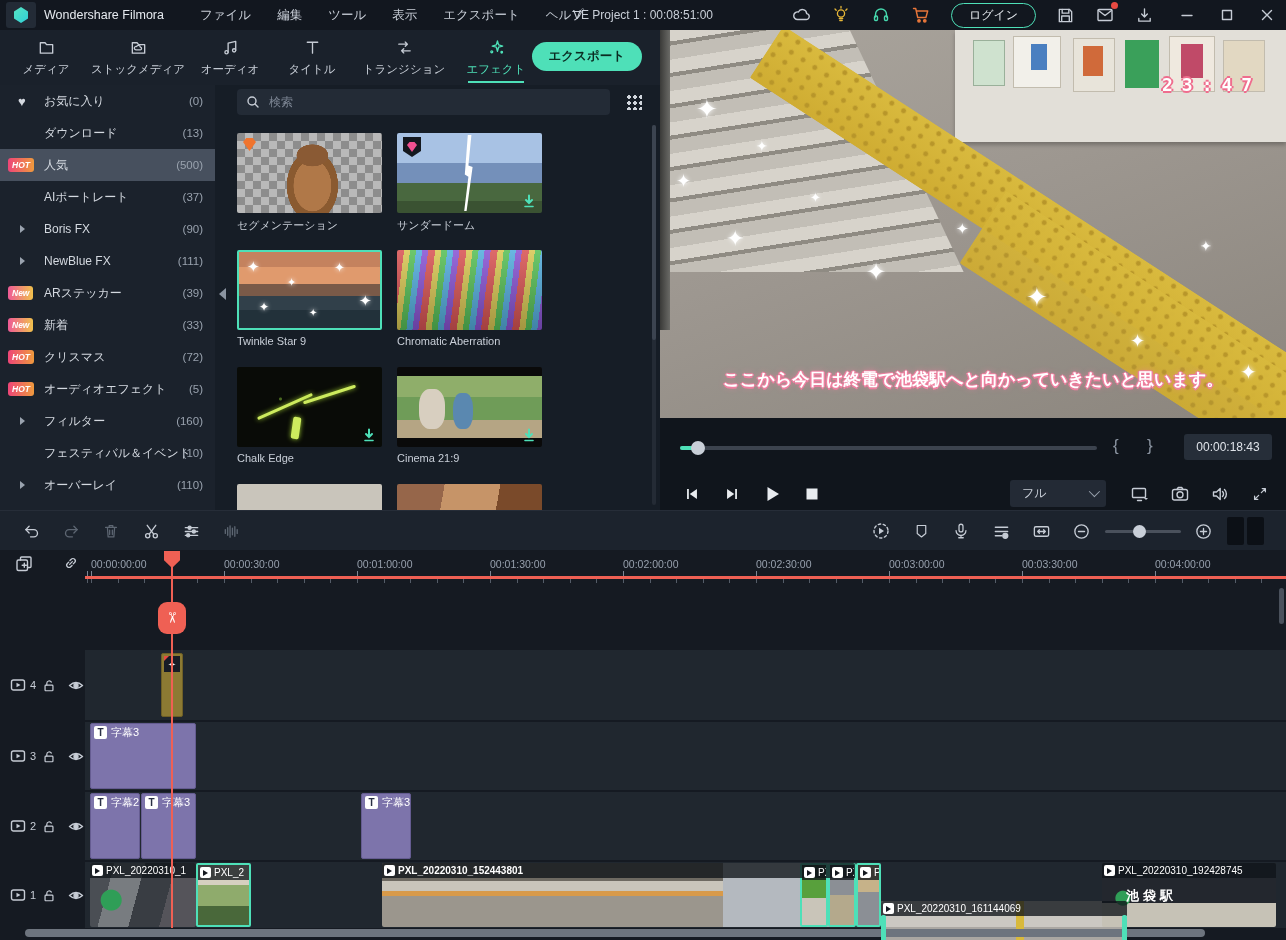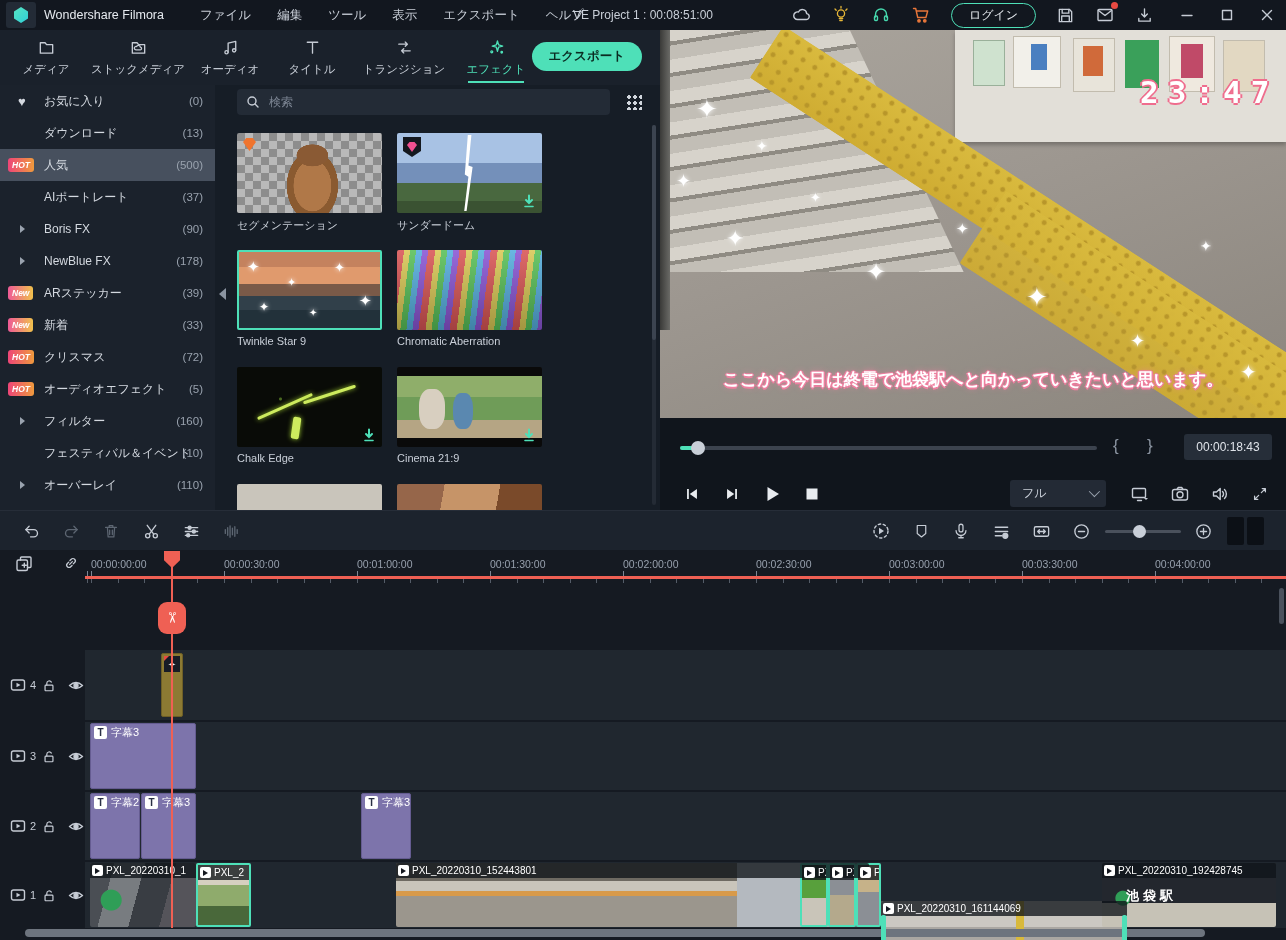--- a/index.html
+++ b/index.html
@@ -75,21 +75,21 @@
   
   .preview{position:absolute;left:660px;top:30px;width:626px;height:480px;background:#10151c;}
   .video{position:absolute;left:0;top:0;width:626px;height:388px;overflow:hidden;background:linear-gradient(160deg,#aaa59d 0%,#9d9790 45%,#8b857d 100%);}
   .wall{position:absolute;left:295px;top:0;width:331px;height:112px;background:#e2dfd8;box-shadow:0 3px 4px rgba(0,0,0,.25);}
   .poster{position:absolute;}
   .stairs{position:absolute;left:0;top:0;width:345px;height:242px;background:repeating-linear-gradient(171deg,#d7d3cb 0 13px,#8f8b83 13px 17px,#c2beb6 17px 31px);clip-path:polygon(0 0,55% 0,88% 100%,0 100%);}
   .rail{position:absolute;left:0;top:0;width:10px;height:300px;background:linear-gradient(90deg,#3a3a38,#6a6a66);}
   .tactile{position:absolute;background:radial-gradient(circle 2.5px,#b8962a 0 2px,transparent 3px),linear-gradient(#d9ba3e,#cfac32);background-size:14px 12px,auto;transform:rotate(33deg);border-radius:2px;}
   .t1{left:55px;top:165px;width:640px;height:62px;}
   .t2{left:285px;top:282px;width:470px;height:86px;opacity:.95;}
-  .clock-overlay{position:absolute;left:480px;top:44px;font-family:"DejaVu Sans Mono",monospace;font-size:31px;font-weight:bold;color:#fff;letter-spacing:9px;text-shadow:-2px 0 #ef6d8e,2px 0 #ef6d8e,0 -2px #ef6d8e,0 2px #ef6d8e;}
+  .clock-overlay{position:absolute;left:502px;top:44px;font-family:"DejaVu Sans Mono",monospace;font-size:18px;font-weight:bold;color:#fff;letter-spacing:9px;text-shadow:-2px 0 #ef6d8e,2px 0 #ef6d8e,0 -2px #ef6d8e,0 2px #ef6d8e;}
   .subtitle{position:absolute;left:0;right:0;top:338px;text-align:center;font-size:17px;font-weight:bold;color:#fff;text-shadow:-1.5px 0 #ef7fa0,1.5px 0 #ef7fa0,0 -1.5px #ef7fa0,0 1.5px #ef7fa0,0 0 6px #ef7fa0;}
   .seek-row{position:absolute;left:0;top:388px;width:626px;height:59px;}
   .seek-track{position:absolute;left:20px;top:28px;width:417px;height:4px;border-radius:2px;background:#3c434e;cursor:pointer;}
   .seek-fill{position:absolute;left:0;top:0;height:4px;width:17px;border-radius:2px;background:#4ee0b8;}
   .seek-handle{position:absolute;left:11px;top:-5px;width:14px;height:14px;border-radius:50%;background:#c9cfd8;}
   .bracket{position:absolute;top:18px;font-size:17px;color:#8b94a1;cursor:pointer;}
   .timecode{position:absolute;right:14px;top:16px;width:88px;height:26px;background:#262e39;border-radius:3px;display:flex;align-items:center;justify-content:center;font-size:12px;color:#dfe3e9;}
   .ctrl-row{position:absolute;left:0;top:447px;width:626px;height:33px;display:flex;align-items:center;}
   .tbtn{width:40px;height:26px;display:flex;align-items:center;justify-content:center;cursor:pointer;}
   .tbtn svg{fill:#e8ebef;stroke:none;}
@@ -338,21 +338,21 @@
       <span class="side-count">(37)</span>
     </div>
     <div class="side-item">
       <span class="side-arrow"></span>
       <span class="side-label">Boris FX</span>
       <span class="side-count">(90)</span>
     </div>
     <div class="side-item">
       <span class="side-arrow"></span>
       <span class="side-label">NewBlue FX</span>
-      <span class="side-count">(178)</span>
+      <span class="side-count">(111)</span>
     </div>
     <div class="side-item">
       <span class="badge new">New</span>
       <span class="side-label">ARステッカー</span>
       <span class="side-count">(39)</span>
     </div>
     <div class="side-item">
       <span class="badge new">New</span>
       <span class="side-label">新着</span>
       <span class="side-count">(33)</span>
@@ -893,21 +893,21 @@
           </span>
       </div>
       <div class="vclip vc2 vsel" style="left:196px;width:55px;">
         <span class="vlabel">
             <span class="vplay">
               <i></i>
             </span>
             <span class="vname">PXL_2</span>
           </span>
       </div>
-      <div class="vclip vc4" style="left:396px;width:473px;">
+      <div class="vclip vc4" style="left:382px;width:473px;font-weight:bold;">
         <span class="vlabel">
             <span class="vplay">
               <i></i>
             </span>
             <span class="vname">PXL_20220310_152443801</span>
           </span>
       </div>
       <div class="vclip vcs1 vsel" style="left:800px;width:28px;">
         <span class="vlabel">
             <span class="vplay">

